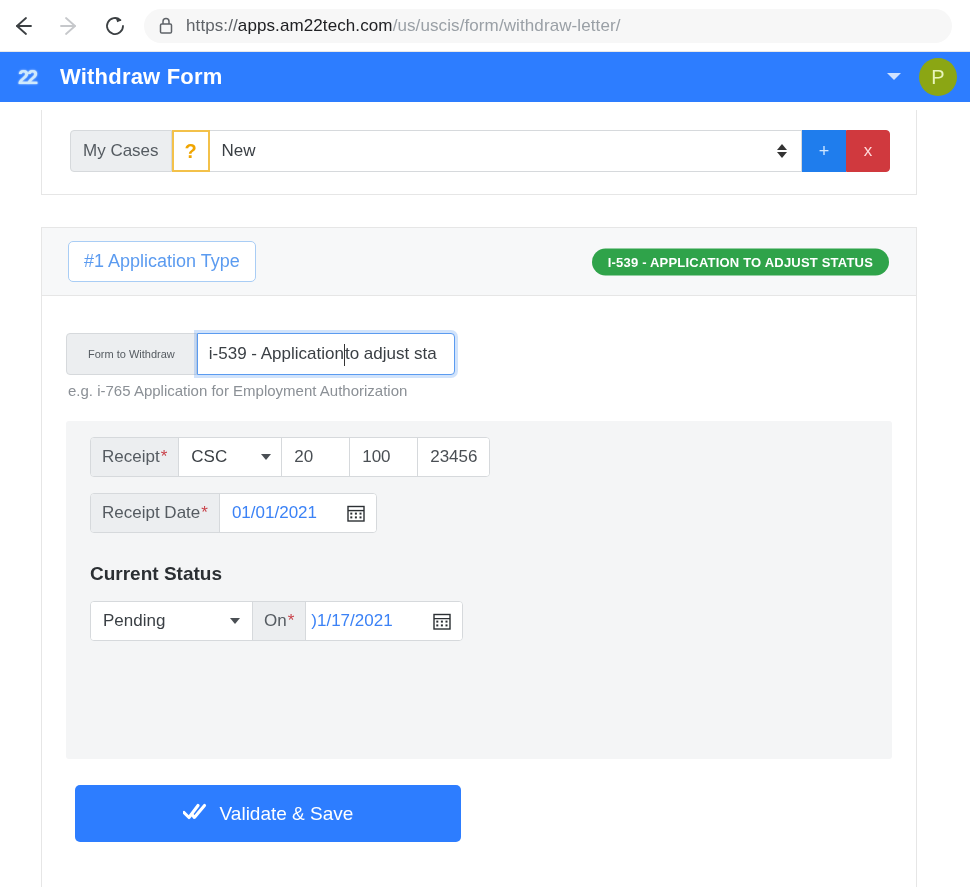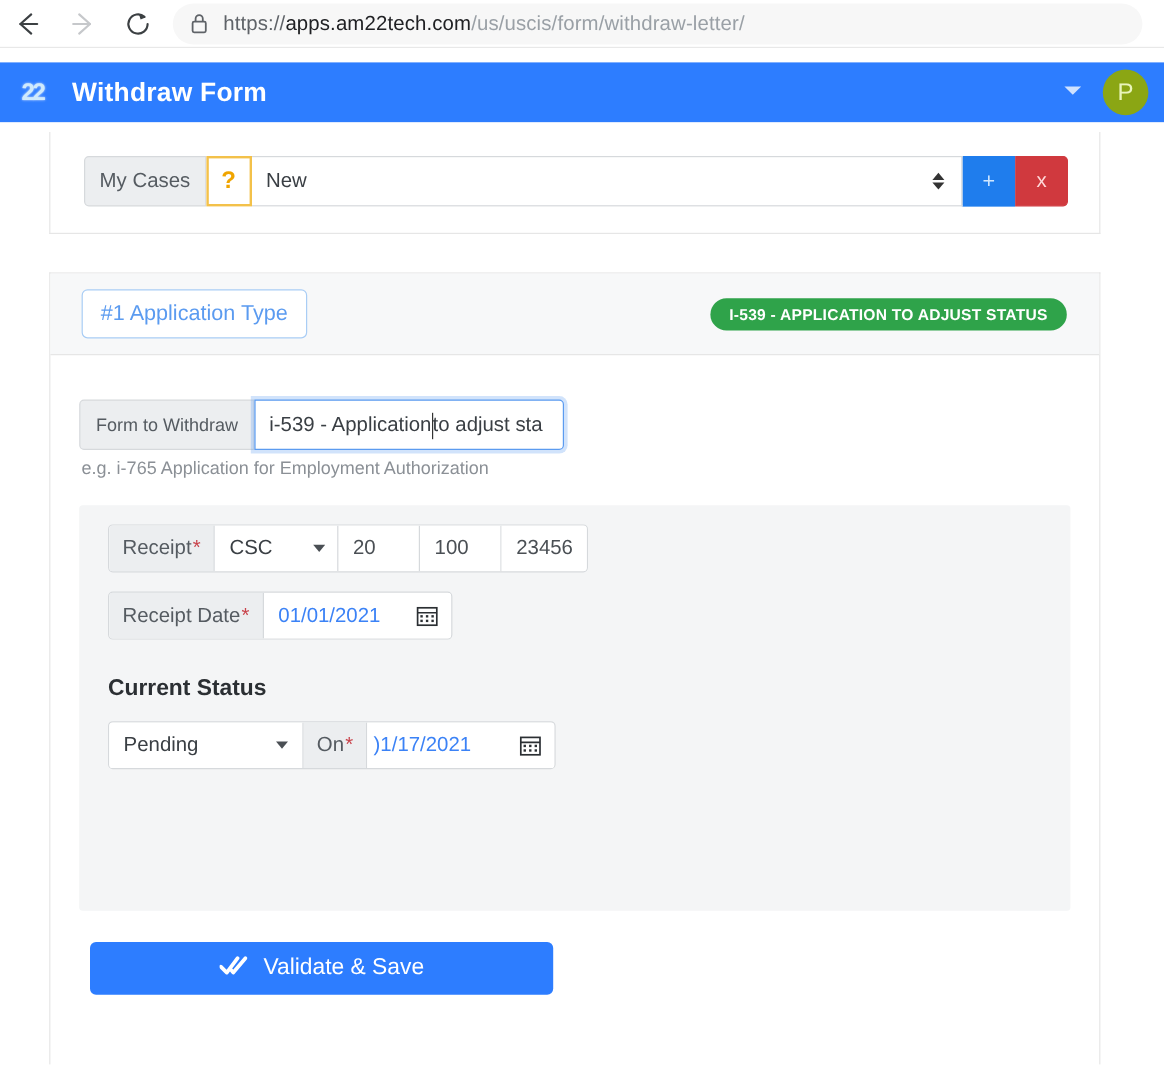--- a/index.html
+++ b/index.html
@@ -6,21 +6,21 @@
   html, body {
     width: 970px; height: 896px;
     font-family: "Liberation Sans", sans-serif;
     background: #ffffff;
     overflow: hidden;
   }
 
   
   .browser-bar {
     position: absolute; top: 0; left: 0;
-    width: 970px; height: 40px;
+    width: 970px; height: 52px;
     background: #ffffff;
     display: flex; align-items: center;
     border-bottom: 1px solid #e8e8e8;
   }
   .nav-btn {
     width: 46px; height: 46px;
     display: flex; align-items: center; justify-content: center;
     flex: 0 0 auto;
   }
   .nav-btn svg { display: block; }
@@ -188,23 +188,23 @@
   .card-body { padding: 0; position: relative; height: 591px; }
 
   .withdraw-row {
     position: absolute; left: 24px; top: 37px;
     display: flex; align-items: stretch; height: 42px;
   }
   .withdraw-label {
     background: #eceef0;
     border: 1px solid #d6d9dc;
     border-radius: 4px 0 0 4px;
-    color: #555b61; font-size: 15px;
-    display: flex; align-items: center;
-    padding: 0 13px; white-space: nowrap;
+    color: #555b61; font-size: 11px;
+    display: flex; align-items: center;
+    padding: 0 21px; white-space: nowrap;
   }
   .withdraw-input {
     width: 258px;
     background: #ffffff;
     border: 1px solid #5b9bf0;
     border-radius: 0 4px 4px 0;
     box-shadow: 0 0 0 3px rgba(91,155,240,.28);
     font-size: 17px; color: #3a3f44;
     display: flex; align-items: center;
     padding: 0 11px;
@@ -283,21 +283,21 @@
     display: flex; align-items: center; justify-content: space-between;
     padding: 0 10px 0 12px;
     width: 156px;
     overflow: hidden; white-space: nowrap;
   }
   .fr-date.clip { padding-left: 5px; }
   .cal-ico { flex: 0 0 auto; margin-left: 8px; display:flex; }
 
   .save-wrap { position: absolute; left: 33px; top: 489px; }
   .save-btn {
-    width: 386px; height: 44px;
+    width: 386px; height: 57px;
     background: #2d7dff;
     border: none; border-radius: 5px;
     color: #ffffff; font-size: 19px;
     display: flex; align-items: center; justify-content: center;
     gap: 13px;
     font-family: "Liberation Sans", sans-serif;
   }
 </style>
 </head>
 <body>

